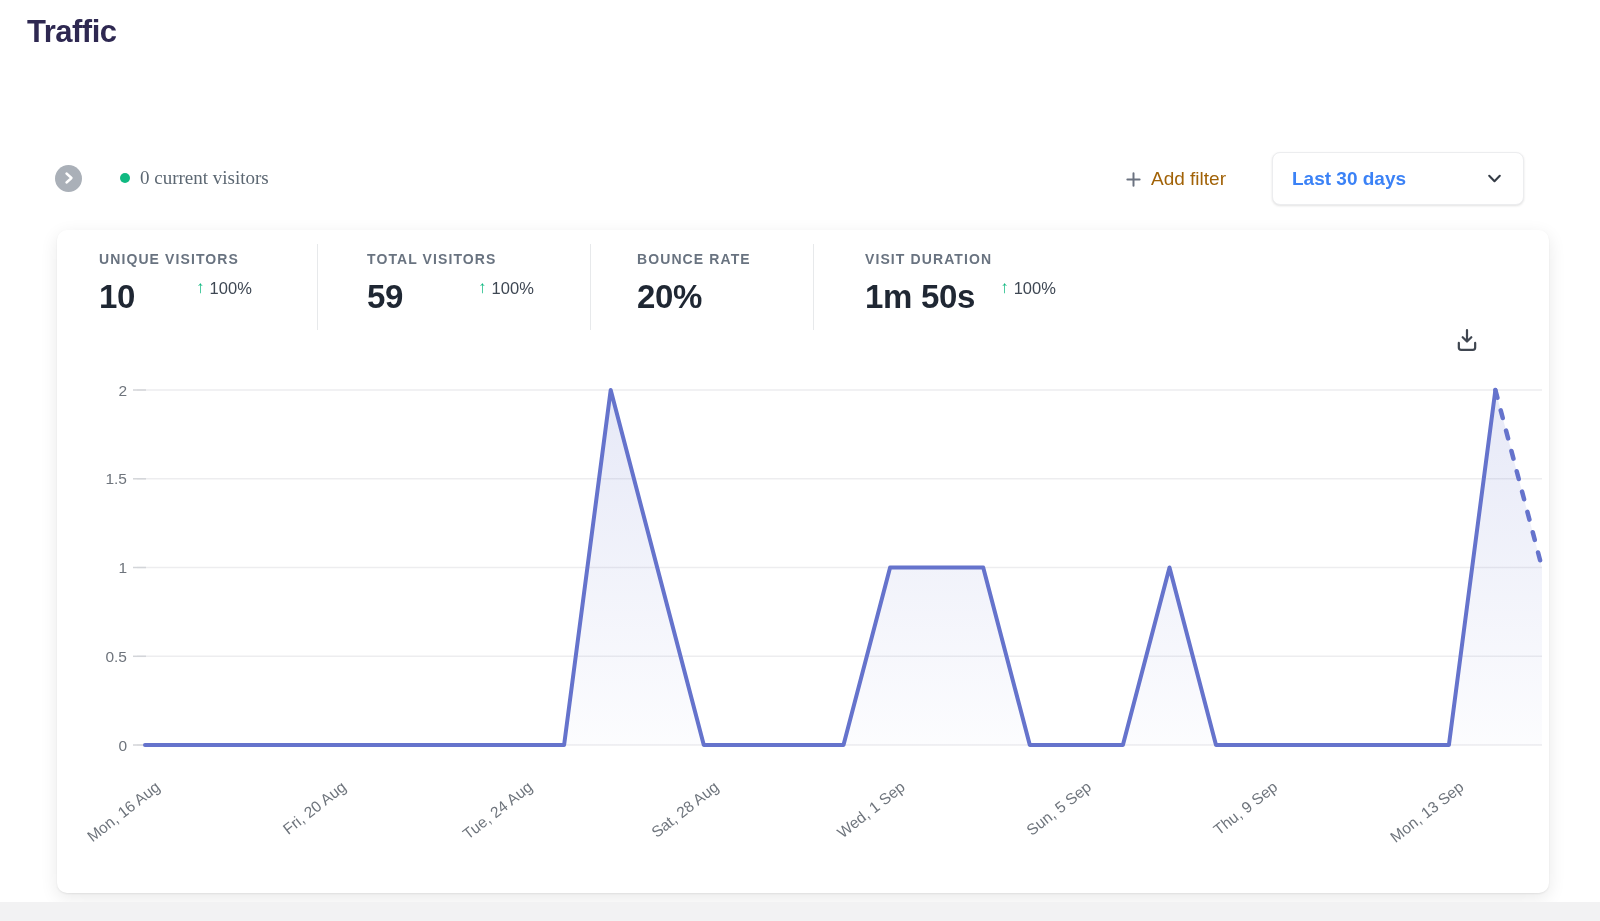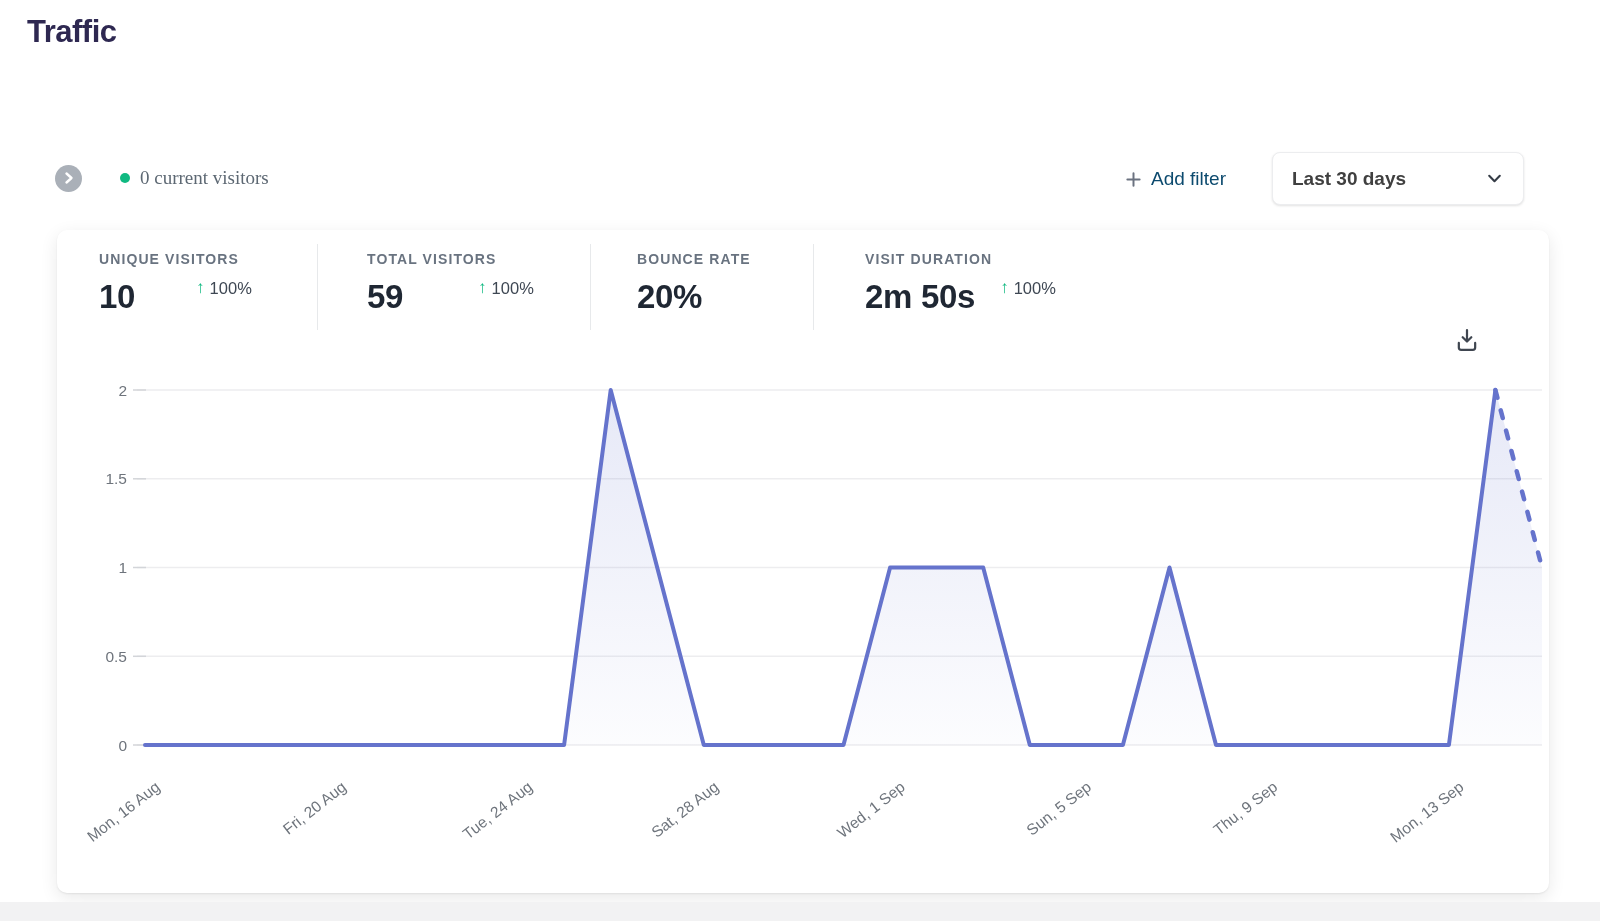--- a/index.html
+++ b/index.html
@@ -18,29 +18,29 @@
     width:27px; height:27px; border-radius:50%; background:#aab0b8;
     display:flex; align-items:center; justify-content:center; margin-right:13px; cursor:pointer; flex:none;
   }
   .domain { font-size:20px; font-weight:700; color:#3b4147; }
   .green-dot { width:10px; height:10px; border-radius:50%; background:#10b981; margin:0 10px 0 25px; flex:none; }
   .current-visitors { font-size:19px; color:#5d6873;font-family:Liberation Serif, serif; }
 
   .add-filter {
     position:absolute; left:1125px; top:166px; height:26px;
     display:flex; align-items:center; gap:9px; cursor:pointer;
-    font-size:19px; color:#0c4a6e;
+    font-size:19px; color:#a16207;
   }
   .daterange {
     position:absolute; left:1272px; top:152px; width:252px; height:53px;
     background:#fff; border:1px solid #ecedef; border-radius:8px;
     box-shadow:0 1px 3px rgba(0,0,0,0.07), 0 1px 2px rgba(0,0,0,0.05);
     display:flex; align-items:center; padding:0 19px; cursor:pointer;
   }
-  .daterange-label { font-size:19px; font-weight:600; color:#404040; }
+  .daterange-label { font-size:19px; font-weight:600; color:#3b82f6; }
   .daterange .chev-down { margin-left:auto; }
 
   
   .card {
     position:absolute; left:57px; top:230px; width:1492px; height:663px;
     background:#fff; border-radius:10px;
     box-shadow:0 1px 2px rgba(0,0,0,0.07), 0 5px 18px rgba(0,0,0,0.09);
   }
   .bottom-band { position:absolute; left:0; top:902px; width:1600px; height:19px; background:#f2f2f3; }
 
@@ -118,21 +118,21 @@
     <div class="stat-main">
       <span class="stat-value">20%</span>
 
     </div>
   </div>
   <div class="stat-divider" style="left:756px"></div>
 
   <div class="stat" style="left:808px">
     <div class="stat-label">VISIT DURATION</div>
     <div class="stat-main">
-      <span class="stat-value">2m 50s</span>
+      <span class="stat-value">1m 50s</span>
       <span class="stat-change gap-c">
         <span class="up-arrow">↑</span>
         <span>100%</span>
       </span>
     </div>
   </div>
 
   <div class="download-btn">
     <svg width="28" height="28" viewBox="0 0 24 24">
       <path d="M12 3.5v9.5M8.3 9.6 12 13.3l3.7-3.7" fill="none" stroke="#3f4650" stroke-width="1.9" stroke-linecap="round" stroke-linejoin="round"></path>

